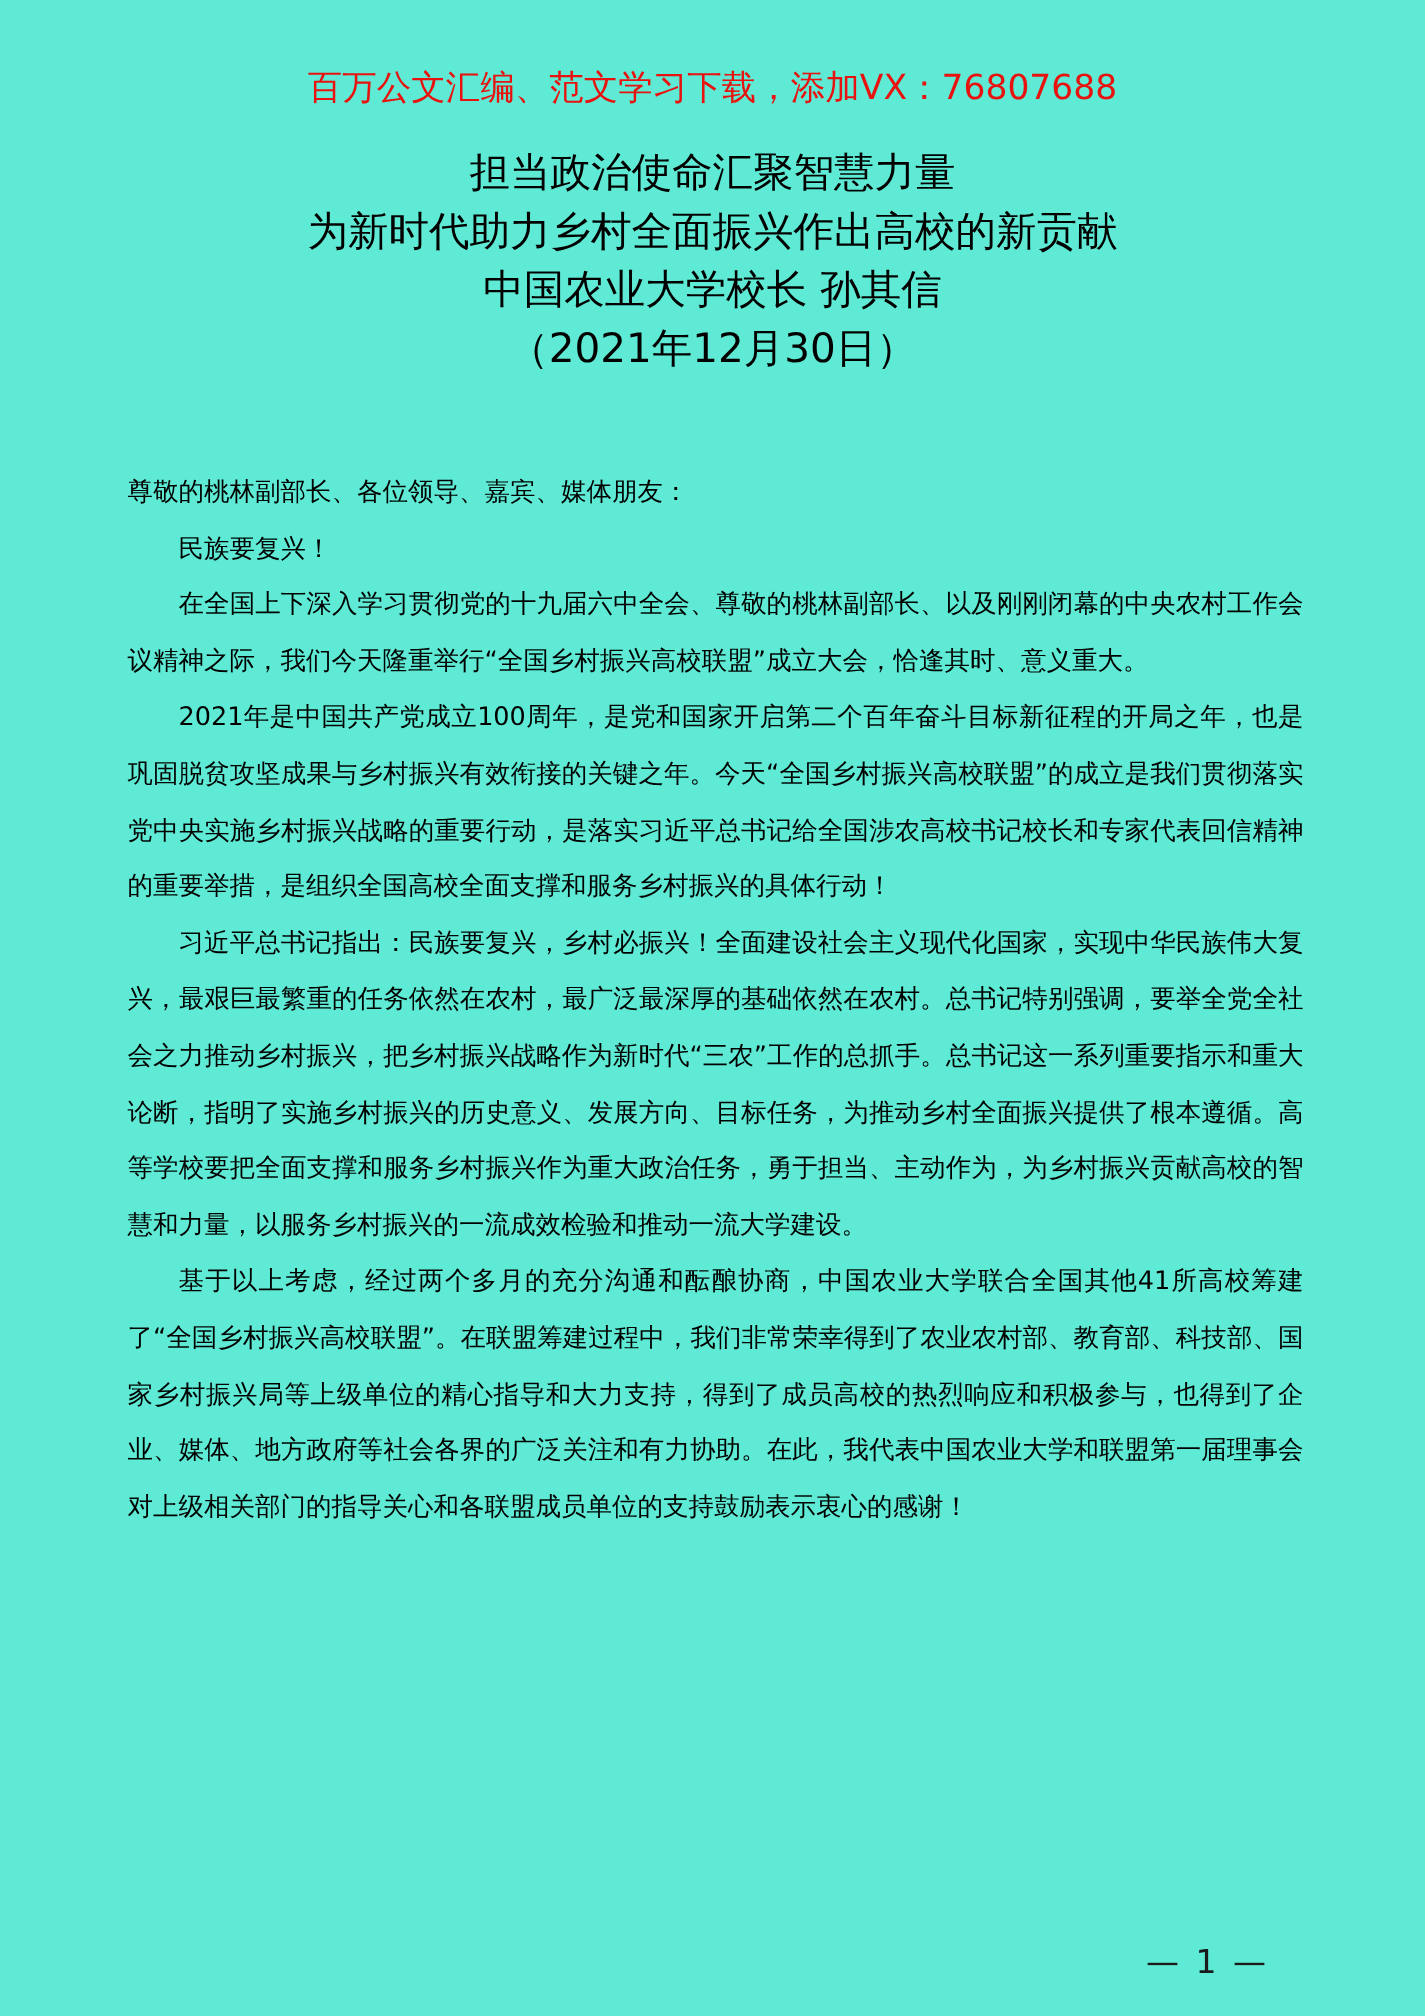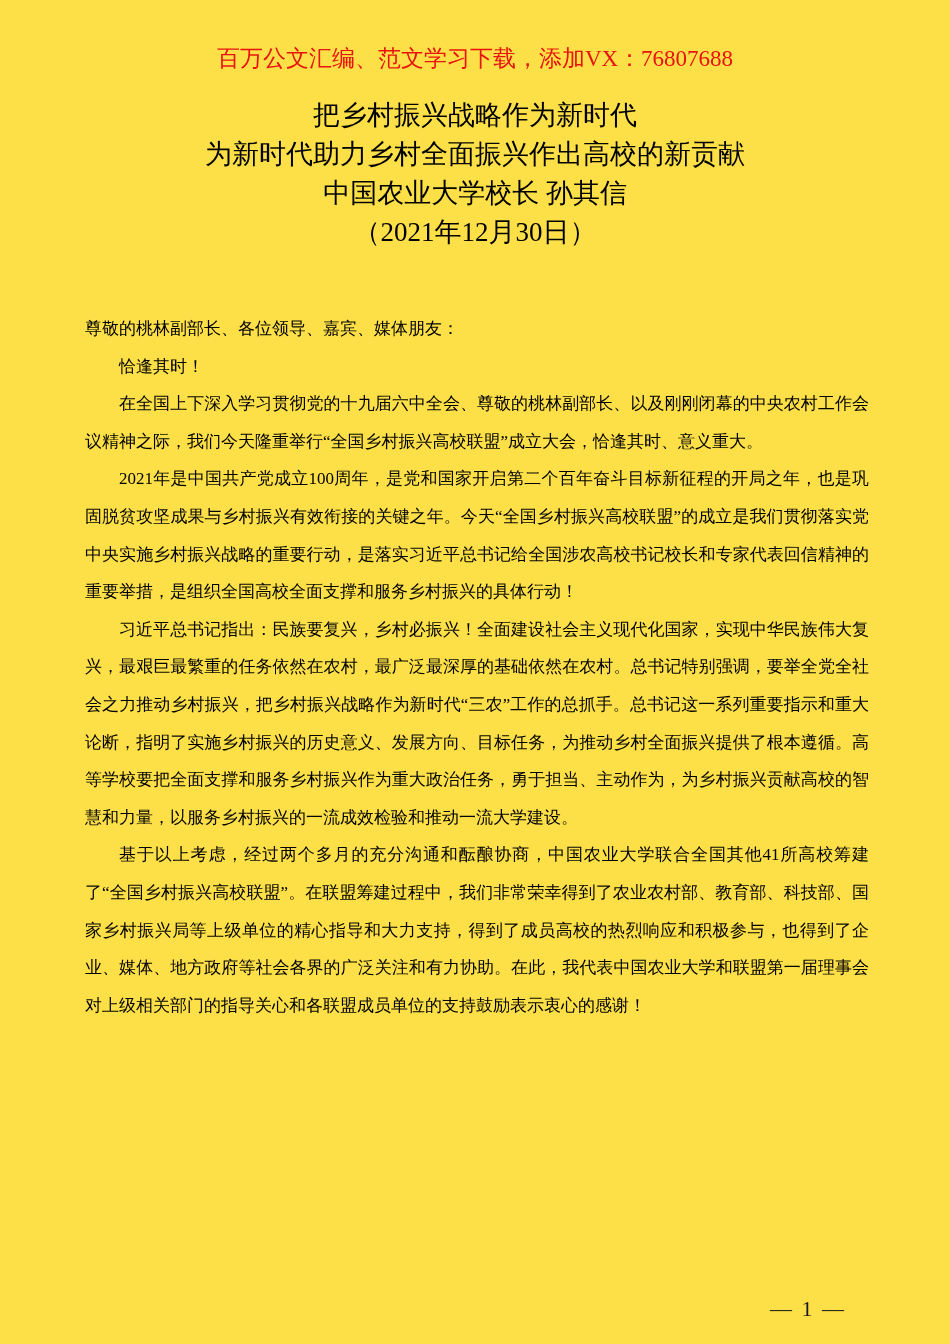--- a/index.html
+++ b/index.html
@@ -3,24 +3,23 @@
 <meta charset="utf-8">
 <style>
   * { margin: 0; padding: 0; box-sizing: border-box; }
   html, body { background: #ffffff; }
   body { font-family: "DejaVu Sans", "Liberation Sans", sans-serif; }
 
   .page {
     position: relative;
     width: 950px;
     height: 1344px;
-    background: #fde047;
+    background: #5eead4;
     color: #000000;
     overflow: hidden;
-    font-family: Liberation Serif, serif;
   }
 
   .promo {
     position: absolute;
     top: 44px;
     left: 0;
     width: 100%;
     text-align: center;
     font-size: 23px;
     line-height: 30px;
@@ -65,29 +64,29 @@
   }
 </style>
 </head>
 <body>
 
 <div class="page">
 
   <div class="promo" style="color: rgb(232, 18, 15);">百万公文汇编、范文学习下载，添加VX：76807688</div>
 
   <div class="title-block">
-    <div class="tline">把乡村振兴战略作为新时代</div>
+    <div class="tline">担当政治使命汇聚智慧力量</div>
     <div class="tline">为新时代助力乡村全面振兴作出高校的新贡献</div>
     <div class="tline">中国农业大学校长 孙其信</div>
     <div class="tline">（2021年12月30日）</div>
   </div>
 
   <div class="body-block">
     <p class="no-indent">尊敬的桃林副部长、各位领导、嘉宾、媒体朋友：</p>
-    <p>恰逢其时！</p>
+    <p>民族要复兴！</p>
     <p>在全国上下深入学习贯彻党的十九届六中全会、尊敬的桃林副部长、以及刚刚闭幕的中央农村工作会议精神之际，我们今天隆重举行“全国乡村振兴高校联盟”成立大会，恰逢其时、意义重大。</p>
     <p>2021年是中国共产党成立100周年，是党和国家开启第二个百年奋斗目标新征程的开局之年，也是巩固脱贫攻坚成果与乡村振兴有效衔接的关键之年。今天“全国乡村振兴高校联盟”的成立是我们贯彻落实党中央实施乡村振兴战略的重要行动，是落实习近平总书记给全国涉农高校书记校长和专家代表回信精神的重要举措，是组织全国高校全面支撑和服务乡村振兴的具体行动！</p>
     <p>习近平总书记指出：民族要复兴，乡村必振兴！全面建设社会主义现代化国家，实现中华民族伟大复兴，最艰巨最繁重的任务依然在农村，最广泛最深厚的基础依然在农村。总书记特别强调，要举全党全社会之力推动乡村振兴，把乡村振兴战略作为新时代“三农”工作的总抓手。总书记这一系列重要指示和重大论断，指明了实施乡村振兴的历史意义、发展方向、目标任务，为推动乡村全面振兴提供了根本遵循。高等学校要把全面支撑和服务乡村振兴作为重大政治任务，勇于担当、主动作为，为乡村振兴贡献高校的智慧和力量，以服务乡村振兴的一流成效检验和推动一流大学建设。</p>
     <p>基于以上考虑，经过两个多月的充分沟通和酝酿协商，中国农业大学联合全国其他41所高校筹建了“全国乡村振兴高校联盟”。在联盟筹建过程中，我们非常荣幸得到了农业农村部、教育部、科技部、国家乡村振兴局等上级单位的精心指导和大力支持，得到了成员高校的热烈响应和积极参与，也得到了企业、媒体、地方政府等社会各界的广泛关注和有力协助。在此，我代表中国农业大学和联盟第一届理事会对上级相关部门的指导关心和各联盟成员单位的支持鼓励表示衷心的感谢！</p>
   </div>
 
   <div class="page-number">— 1 —</div>
 
 </div>
 

